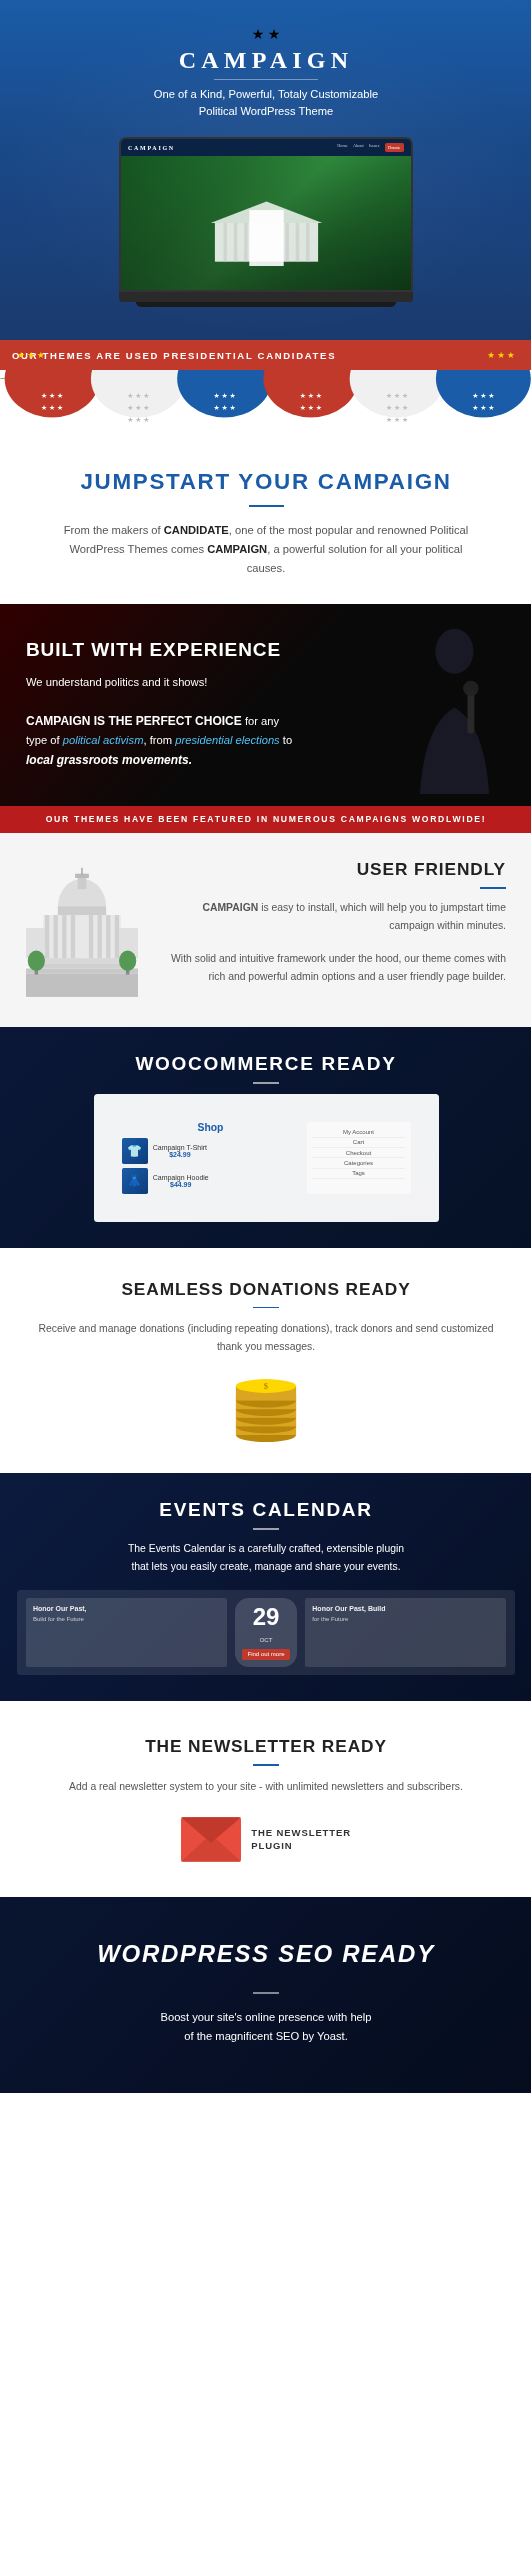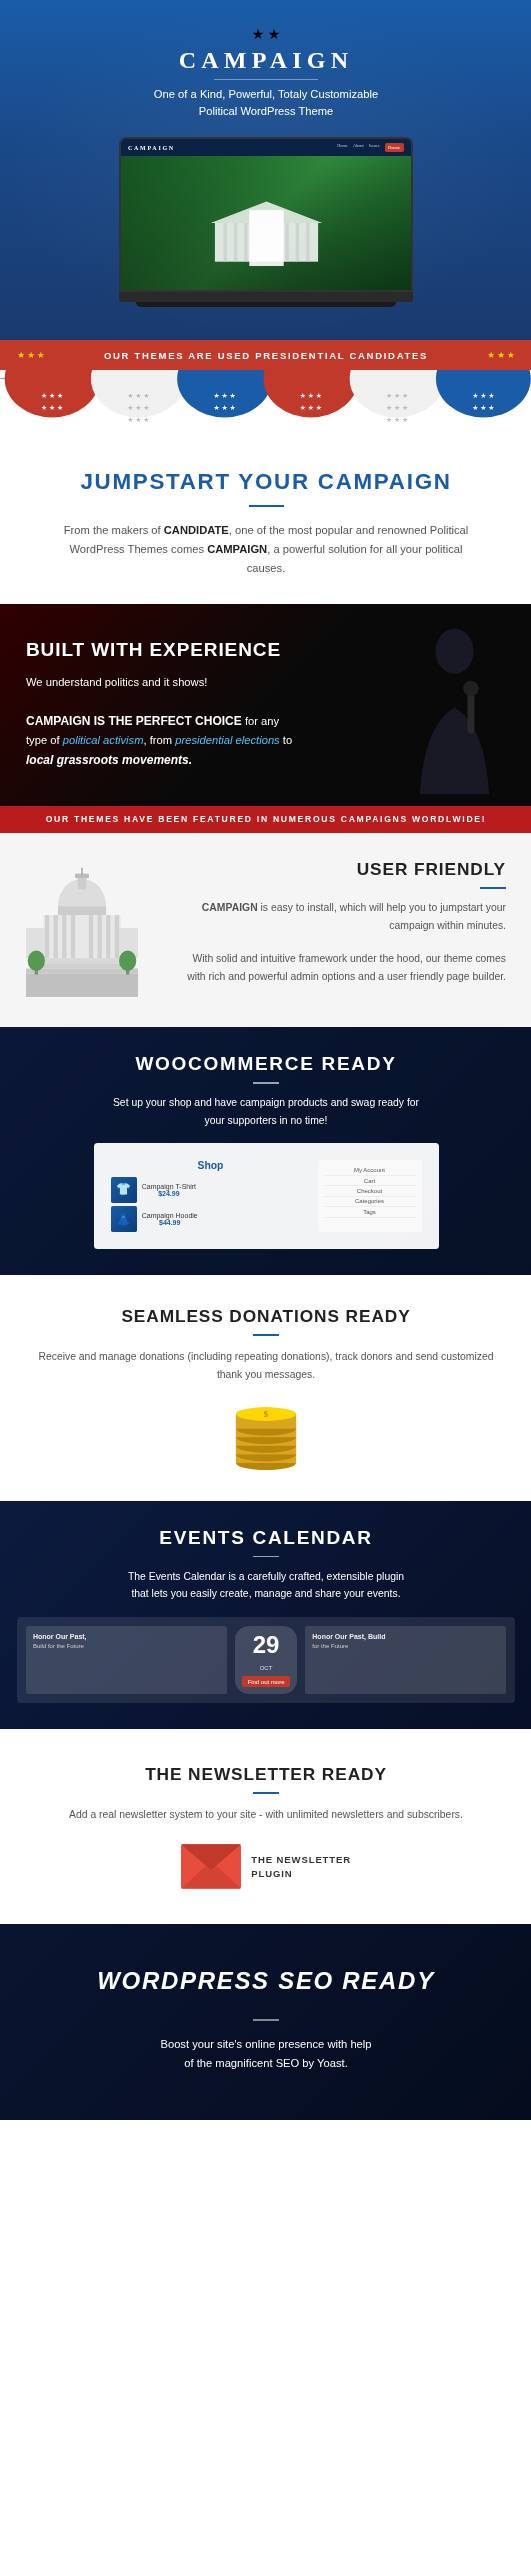--- a/index.html
+++ b/index.html
@@ -115,22 +115,22 @@
     .laptop-bottom {
       background: #1a1a1a;
       height: 5.2px;
       border-radius: 0 0 7px 7px;
       margin: 0 17.3px;
     }
 
     
     .banner-red {
       background: #c0392b;
-      padding: 7px 4px;
-      text-align: center;
+      padding: 7px 12px;
+      text-align: left;
       position: relative;
     }
     .banner-red::before,
     .banner-red::after {
       content: '★ ★ ★';
       color: #ffd700;
       font-size: 8.6px;
       position: absolute;
       top: 50%;
       transform: translateY(-50%);
@@ -221,21 +221,21 @@
       text-transform: uppercase;
       font-family: Arial, sans-serif;
       font-weight: bold;
     }
 
     
     .user-friendly-section {
       background: #f5f5f5;
       display: flex;
       padding: 26px;
-      gap: 35px;
+      gap: 14px;
       align-items: flex-start;
     }
     .capitol-img {
       width: 121px;
       flex-shrink: 0;
     }
     .user-friendly-content {
       flex: 1;
       text-align: right;
     }
@@ -289,21 +289,21 @@
       font-family: Arial, sans-serif;
       max-width: 311px;
       margin: 0 auto 14px;
     }
     .shop-mockup {
       background: rgba(255,255,255,0.95);
       border-radius: 3.5px;
       width: 100%;
       max-width: 345px;
       margin: 0 auto;
-      padding: 17px;
+      padding: 28px;
       display: flex;
       gap: 7px;
     }
     .shop-left {
       flex: 1;
     }
     .shop-label {
       color: #1a5ca8;
       font-size: 10.4px;
       font-weight: bold;
@@ -662,31 +662,30 @@
       <ellipse cx="12" cy="118" rx="10" ry="12" fill="#559955"></ellipse>
       <rect x="116" y="120" width="4" height="14" fill="#888"></rect>
       <ellipse cx="118" cy="118" rx="10" ry="12" fill="#559955"></ellipse>
     </svg>
   </div>
 
   <div class="user-friendly-content">
     <h2 class="section-title-right">USER FRIENDLY</h2>
     <div class="section-divider-right"></div>
     <p class="uf-text">
-      <strong>CAMPAIGN</strong><span> is easy to install, which will help you to jumpstart your campaign within minutes.</span>
+      <strong>CAMPAIGN</strong><span> is easy to install, which will help you to jumpstart time campaign within minutes.</span>
     </p>
     <br>
     <p class="uf-text">With solid and intuitive framework under the hood, our theme comes with rich and powerful admin options and a user friendly page builder.</p>
   </div>
 </div>
 
 <div class="woo-section">
   <h2 class="woo-title">WOOCOMMERCE READY</h2>
   <div class="section-divider-white"></div>
-  <p class="woo-text">Set up your shop and have campaign products and swag ready for your supporters in no time!</p>
 
   <div class="shop-mockup">
     <div class="shop-left">
       <div class="shop-label">Shop</div>
       <div class="shop-items">
         <div class="shop-item">
           <div class="shop-item-img">
             <span style="font-size:12px;">👕</span>
           </div>
           <div class="shop-item-info">

